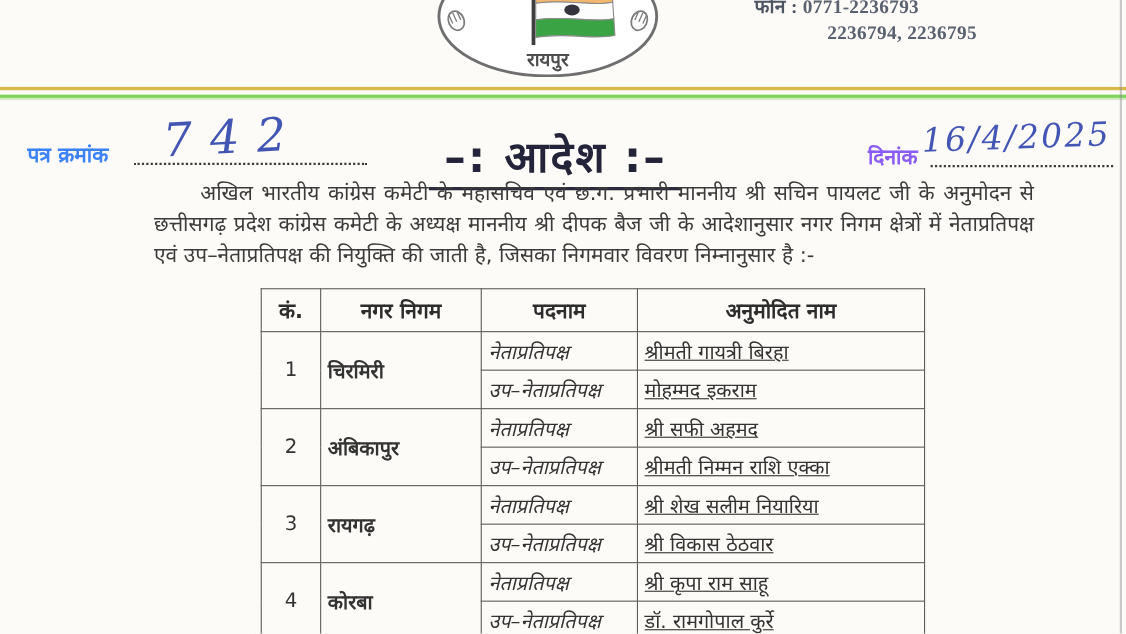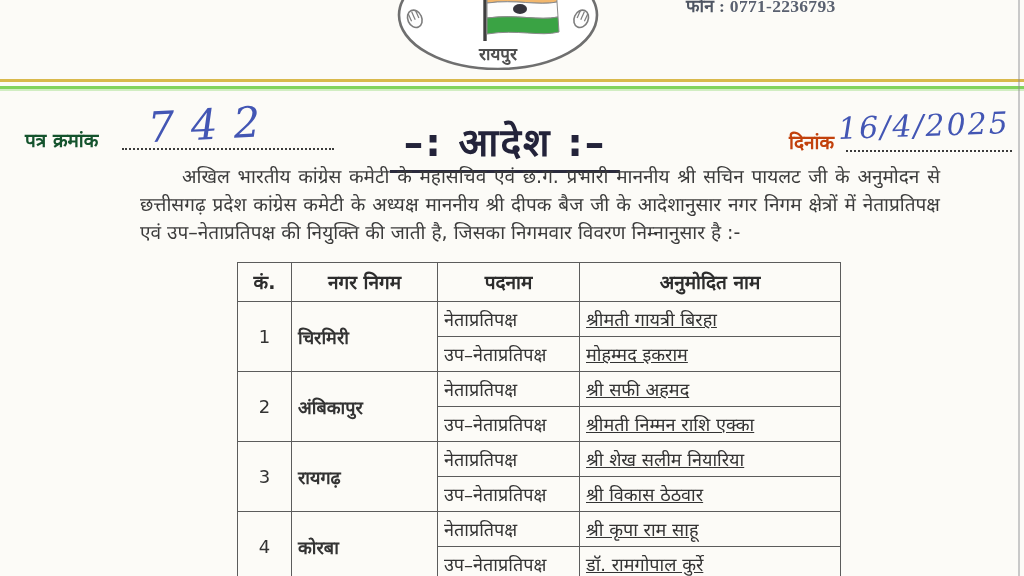--- a/index.html
+++ b/index.html
@@ -29,28 +29,28 @@
   .rule-green{position:absolute;left:0;top:86px;width:1024px;height:3px;background:#82d35e;box-shadow:0 2px 0 rgba(130,211,94,.35);}
 
   
   .title{
     position:absolute;top:90px;left:50%;transform:translateX(-53%);
     font-size:39px;font-weight:bold;color:#23233a;letter-spacing:2px;
     border-bottom:3px solid #2b2b3d;padding:0 14px 3px 14px;white-space:nowrap;margin-top:24px;
   }
 
   
-  .ref-label{position:absolute;left:25px;top:127px;font-size:19px;font-weight:600;color:#14532d;}
+  .ref-label{position:absolute;left:25px;top:127px;font-size:19px;font-weight:600;color:#3b82f6;}
   .ref-dots{position:absolute;left:122px;top:122px;width:212px;height:26px;border-bottom:2.5px dotted #3c3c3c;}
   .ref-value{
     position:absolute;left:148px;top:100px;
     font-family:"DejaVu Serif","Liberation Serif",serif;font-style:italic;
     font-size:42px;color:#4356b4;letter-spacing:16px;transform:rotate(-3deg);white-space:nowrap;
   }
-  .date-label{position:absolute;left:789px;top:129px;font-size:19px;font-weight:600;color:#c2410c;}
+  .date-label{position:absolute;left:789px;top:129px;font-size:19px;font-weight:600;color:#8b5cf6;}
   .date-dots{position:absolute;left:846px;top:124px;width:166px;height:26px;border-bottom:2.5px dotted #3c3c3c;}
   .date-value{
     position:absolute;left:838px;top:108px;
     font-family:"DejaVu Serif","Liberation Serif",serif;font-style:italic;
     font-size:30px;color:#4356b4;letter-spacing:2px;transform:rotate(-2deg);white-space:nowrap;
   }
 
   
   .body-text{
     position:absolute;left:140px;top:162px;width:800px;
@@ -62,21 +62,21 @@
     position:absolute;left:237px;top:262px;width:603px;
     border-collapse:collapse;table-layout:fixed;
   }
   table.order th,table.order td{
     border:1.6px solid #5c5c5c;padding:0 6px;color:#333;overflow:hidden;white-space:nowrap;
   }
   table.order th{height:38px;font-size:19px;font-weight:bold;color:#2d2d2d;text-align:center;}
   table.order td{height:34px;font-size:18px;}
   td.c-sno{text-align:center;font-size:17px;}
   td.c-nigam{text-align:left;font-weight:bold;font-size:19px;color:#2f2f2f;}
-  td.c-post{padding-left:9px;}
+  td.c-post{padding-left:9px;font-style:italic;}
   td.c-name{padding-left:12px;text-decoration:underline;}
 </style>
 </head>
 <body>
 
 <div class="page">
 
   <svg class="logo-svg" viewBox="0 0 220 115">
     <ellipse cx="110" cy="60" rx="99" ry="54" fill="#ffffff" stroke="#6f6f6f" stroke-width="2.6"></ellipse>
 
@@ -99,20 +99,21 @@
       <ellipse cx="0" cy="2" rx="7" ry="9" fill="#fefefe" stroke="#7d7d7d" stroke-width="1.6"></ellipse>
       <line x1="-4" y1="-5" x2="-4" y2="3" stroke="#7d7d7d" stroke-width="1.2"></line>
       <line x1="0" y1="-6" x2="0" y2="3" stroke="#7d7d7d" stroke-width="1.2"></line>
       <line x1="4" y1="-5" x2="4" y2="3" stroke="#7d7d7d" stroke-width="1.2"></line>
     </g>
     <text x="110" y="105" text-anchor="middle" font-size="17" fill="#4f4f4f" font-weight="bold">रायपुर</text>
   </svg>
 
   <div class="contact">
     <div><span class="lbl">फोन :</span> <span>0771-2236793</span></div>
+    <div class="row2">2236794, 2236795</div>
   </div>
 
   <div class="rule-yellow"></div>
   <div class="rule-green"></div>
 
   <div class="title">–: आदेश :–</div>
 
   <div class="ref-label">पत्र क्रमांक</div>
   <div class="ref-dots"></div>
   <div class="ref-value">742</div>

